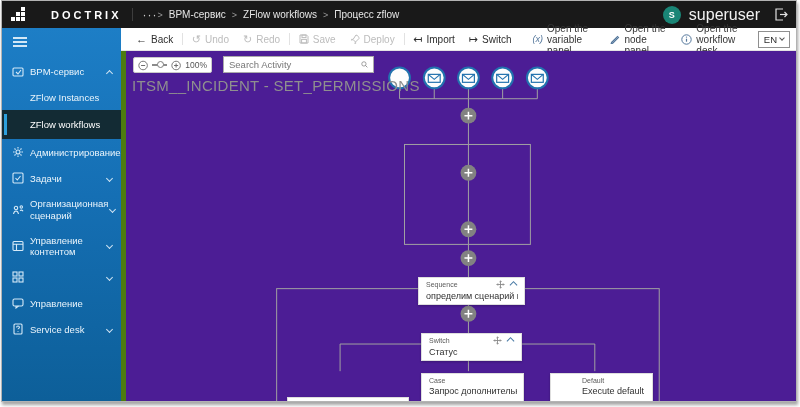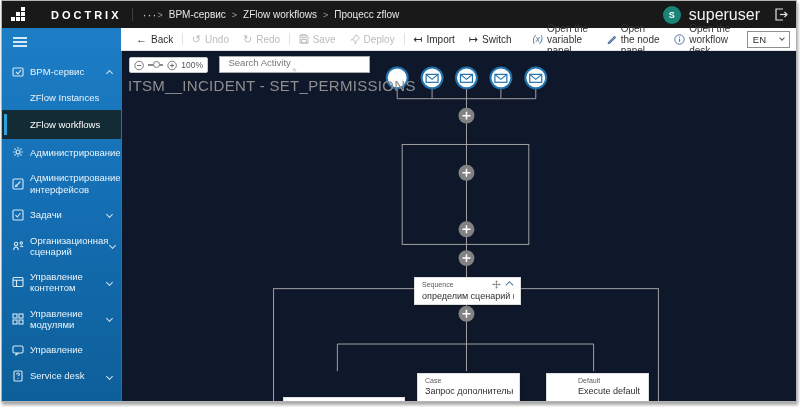--- a/index.html
+++ b/index.html
@@ -46,33 +46,33 @@
   .main { flex:1; display:flex; flex-direction:column; min-width:0; }
   .toolbar { height:23px; flex:0 0 23px; background:#fff; border-bottom:1px solid #e3e3e3; display:flex;
              align-items:center; font-size:10px; color:#2d2d2d; padding:0 6px 0 8px; }
   .tb-btn { display:flex; align-items:center; gap:4px; margin:0 7px; cursor:pointer; white-space:nowrap; }
   .tb-btn .gly { font-size:11px; line-height:1; }
   .tb-btn.dis { color:#bcbcbc; cursor:default; }
   .tb-sep { width:1px; height:12px; background:#e2e2e2; margin:0 2px; }
   .tb-right { margin-left:auto; display:flex; align-items:center; }
   .tb-panel { display:flex; align-items:center; gap:4px; margin-left:14px; cursor:pointer; color:#333; }
   .vx { color:#53769b; font-size:9px; font-style:italic; }
-  .lang { margin-left:12px; border:1px solid #8f8f8f; padding:2px 5px; font-size:9.5px; display:flex; gap:14px;
+  .lang { margin-left:12px; border:1px solid #8f8f8f; padding:2px 5px; font-size:9.5px; display:flex; gap:3px;
           align-items:center; cursor:pointer; background:#fff; }
   .lang .chev2 { width:4px; height:4px; border-right:1.1px solid #555; border-bottom:1.1px solid #555; transform:rotate(45deg); margin-top:-2px;}
 
   
-  .canvas { flex:1; position:relative; background:#0f172a; overflow:hidden; border-left:1px solid #4d7c0f; }
+  .canvas { flex:1; position:relative; background:#4c1d95; overflow:hidden; border-left:5px solid #4d7c0f; }
   .zoombar { position:absolute; left:7px; top:6px; width:79px; height:16px; background:#fff; border:1px solid #c9c9c9;
              border-radius:2px; display:flex; align-items:center; padding:0 4px; gap:4px; }
   .zoom-pct { font-size:8.5px; color:#555; }
   .slider-track { width:16px; height:2px; background:#8b8b8b; position:relative; }
   .slider-knob { position:absolute; left:5px; top:-3px; width:7px; height:7px; border:1.3px solid #7c7c7c; background:#fff; border-radius:50%; cursor:pointer;}
   .searchbox { position:absolute; left:97px; top:5px; width:151px; height:17px; background:#fff; border:1px solid #ababab;
-               display:flex; align-items:center; padding:0 5px;flex-direction:column; }
+               display:flex; align-items:center; padding:0 5px; }
   .searchbox input { border:none; outline:none; flex:1; font-size:9.5px; font-family:"Liberation Sans",sans-serif; color:#333; background:transparent; }
   .searchbox input::placeholder { color:#777; }
   .diagram-title { position:absolute; left:6px; top:26px; font-size:15px; color:#8f8f8f; letter-spacing:.3px; }
   svg.wires { position:absolute; left:0; top:0; width:100%; height:100%; }
 
   .node { position:absolute; background:#fff; border:1px solid #dedede; box-shadow:0 1px 2px rgba(0,0,0,.22);
           padding:3px 6px 3px 7px; cursor:pointer; }
   .node-head { display:flex; align-items:flex-start; }
   .node-type { font-size:7px; color:#5a5a5a; flex:1; }
   .node-icons { display:flex; gap:4px; margin-top:-1px; }
@@ -152,30 +152,20 @@
         <span class="ico">
           <svg width="12" height="12" viewBox="0 0 12 12" fill="none" stroke="#d6eaf8" stroke-width="1.1">
             <circle cx="6" cy="6" r="2"></circle>
               <path d="M6 1v1.6M6 9.4V11M1 6h1.6M9.4 6H11M2.5 2.5l1.1 1.1M8.4 8.4l1.1 1.1M9.5 2.5 8.4 3.6M3.6 8.4 2.5 9.5"></path>
           </svg>
         </span>
         <span class="lbl">Администрирование</span>
 
       </div>
 
-      <div class="nav-item">
-        <span class="ico">
-          <svg width="12" height="12" viewBox="0 0 12 12" fill="none" stroke="#d6eaf8" stroke-width="1.1">
-            <rect x="1" y="1" width="10" height="10" rx="1"></rect>
-              <path d="M3.5 8.5 8.5 3.5M3.5 8.5l1.4-.3-.9-1z"></path>
-          </svg>
-        </span>
-        <span class="lbl">Администрирование интерфейсов</span>
-
-      </div>
 
       <div class="nav-item">
         <span class="ico">
           <svg width="12" height="12" viewBox="0 0 12 12" fill="none" stroke="#d6eaf8" stroke-width="1.1">
             <rect x="1" y="1" width="10" height="10" rx="1"></rect>
               <path d="M3.5 6 5.3 8 8.5 4"></path>
           </svg>
         </span>
         <span class="lbl">Задачи</span>
         <span class="chev"></span>
@@ -207,21 +197,20 @@
 
       <div class="nav-item">
         <span class="ico">
           <svg width="12" height="12" viewBox="0 0 12 12" fill="none" stroke="#d6eaf8" stroke-width="1.1">
             <rect x="1" y="1" width="4" height="4"></rect>
               <rect x="7" y="1" width="4" height="4"></rect>
               <rect x="1" y="7" width="4" height="4"></rect>
               <rect x="7" y="7" width="4" height="4"></rect>
           </svg>
         </span>
-        <span class="lbl">Управление модулями</span>
         <span class="chev"></span>
       </div>
 
       <div class="nav-item">
         <span class="ico">
           <svg width="12" height="12" viewBox="0 0 12 12" fill="none" stroke="#d6eaf8" stroke-width="1.1">
             <rect x="1" y="2" width="10" height="7" rx="1.5"></rect>
               <path d="M4 9v2l2.5-2"></path>
           </svg>
         </span>
@@ -413,20 +402,34 @@
                 <path d="M5 1v8M1 5h8M5 1 3.8 2.2M5 1l1.2 1.2M5 9 3.8 7.8M5 9l1.2-1.2M1 5l1.2-1.2M1 5l1.2 1.2M9 5 7.8 3.8M9 5 7.8 6.2"></path>
               </svg>
               <svg width="9" height="7" viewBox="0 0 10 7" fill="none" stroke="#4a7ba6" stroke-width="1.2">
                 <path d="M1 5.5 5 1.5 9 5.5"></path>
               </svg>
             </span>
           </div>
           <div class="node-name">определим сценарий выд...</div>
         </div>
 
+        <div class="node" style="left:295px;top:282px;width:101px;">
+          <div class="node-head">
+            <span class="node-type">Switch</span>
+            <span class="node-icons">
+              <svg width="9" height="9" viewBox="0 0 10 10" fill="none" stroke="#8a8a8a" stroke-width="1">
+                <path d="M5 1v8M1 5h8M5 1 3.8 2.2M5 1l1.2 1.2M5 9 3.8 7.8M5 9l1.2-1.2M1 5l1.2-1.2M1 5l1.2 1.2M9 5 7.8 3.8M9 5 7.8 6.2"></path>
+              </svg>
+              <svg width="9" height="7" viewBox="0 0 10 7" fill="none" stroke="#4a7ba6" stroke-width="1.2">
+                <path d="M1 5.5 5 1.5 9 5.5"></path>
+              </svg>
+            </span>
+          </div>
+          <div class="node-name">Статус</div>
+        </div>
 
         <div class="node" style="left:161px;top:322px;width:122px;height:30px;margin-top:24px;">
           <div class="node-head">
             <span class="node-type">Case</span>
           </div>
           <div class="node-name">Черновик</div>
         </div>
 
         <div class="node" style="left:295px;top:322px;width:103px;height:30px;">
           <div class="node-head">

